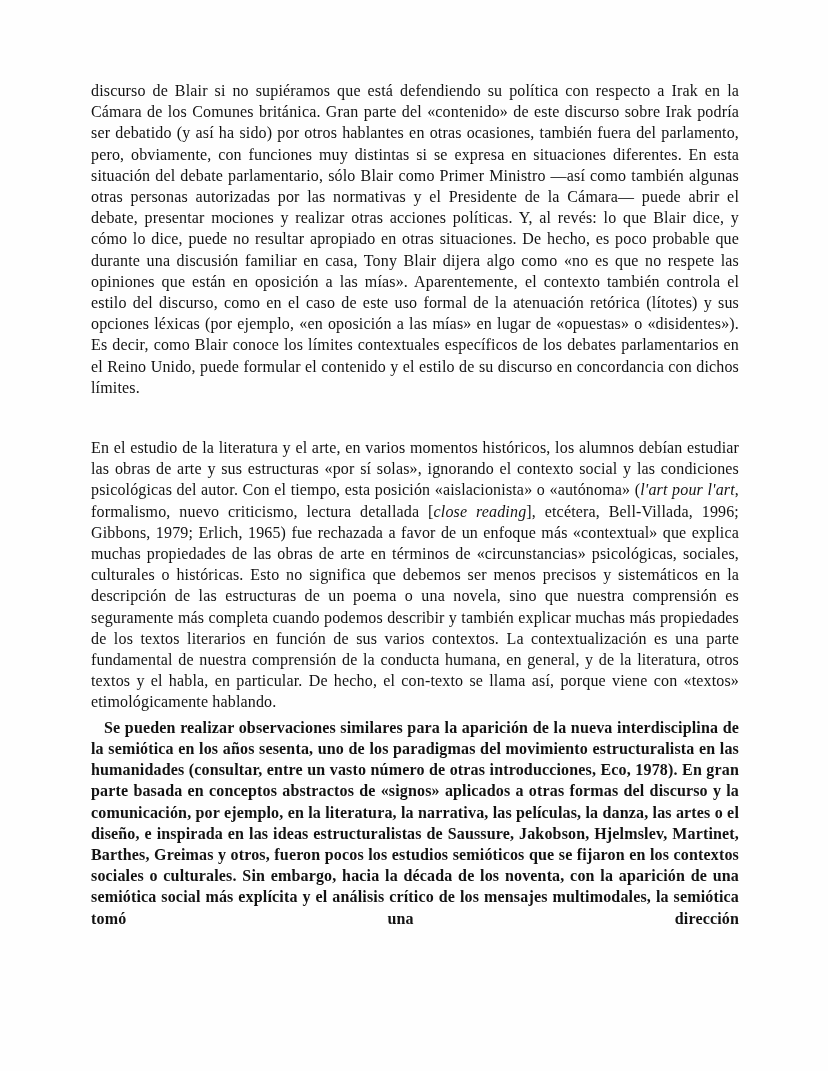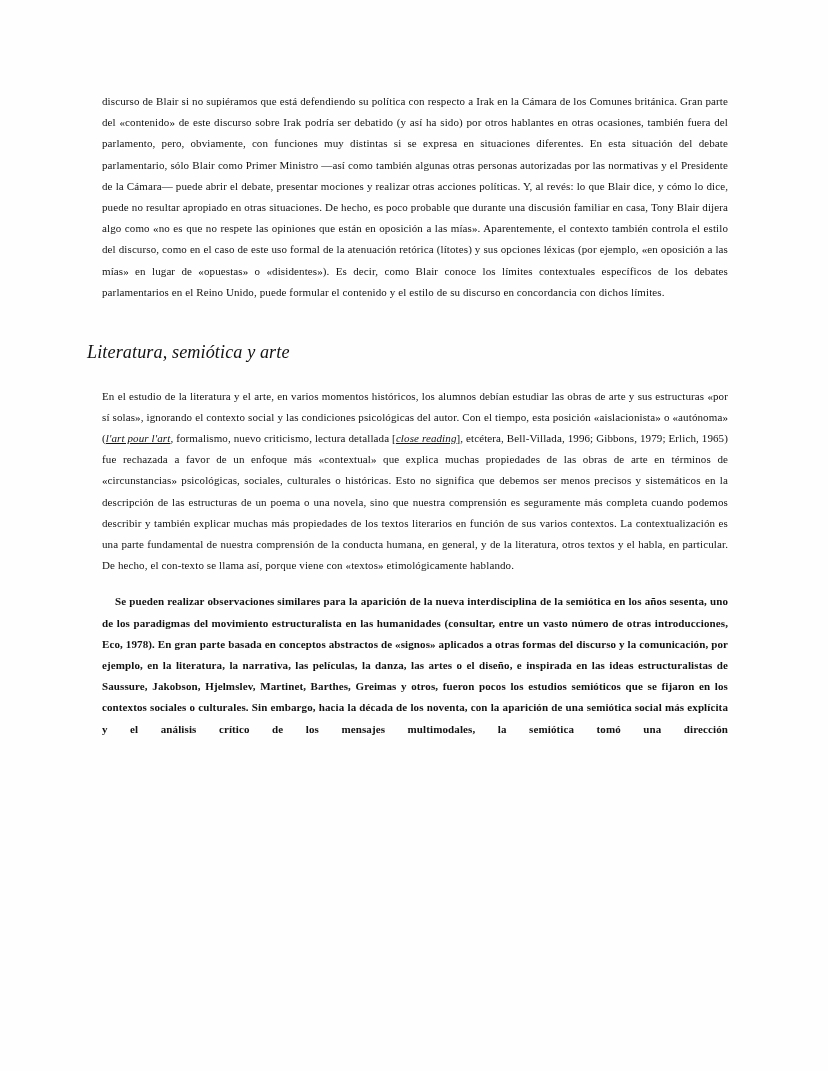--- a/index.html
+++ b/index.html
@@ -18,24 +18,24 @@
     color: #121212;
     box-sizing: border-box;
   }
   .text-block {
     position: absolute;
     left: 87px;
     top: 76px;
     width: 656px;
   }
   p.para {
-    margin: 15px;
+    margin: 4px;
     text-align: justify;
     text-justify: inter-word;
-    font-size: 11px;
+    font-size: 16px;
     line-height: 21.2px;
     letter-spacing: 0.01em;
     -webkit-font-smoothing: antialiased;
   }
   p.para.indent {
     text-indent: 13px;
   }
   p.para.first {
     text-indent: 0;
   }
@@ -58,34 +58,33 @@
     position: absolute;
     left: 0;
     right: 0;
     top: 1010px;
     text-align: center;
     font-size: 17.1px;
     line-height: 20px;
     color: #151515;
     font-family: "Liberation Serif", "DejaVu Serif", serif;
   }
-  em { font-style: italic; text-decoration: underline; }
+  em { font-style: italic; }
 </style>
 </head>
 <body>
 
 <div class="page">
 
   <div class="text-block">
 
     <p class="para first">discurso de Blair si no supiéramos que está defendiendo su política con respecto a Irak en la Cámara de los Comunes británica. Gran parte del «contenido» de este discurso sobre Irak podría ser debatido (y así ha sido) por otros hablantes en otras ocasiones, también fuera del parlamento, pero, obviamente, con funciones muy distintas si se expresa en situaciones diferentes. En esta situación del debate parlamentario, sólo Blair como Primer Ministro —así como también algunas otras personas autorizadas por las normativas y el Presidente de la Cámara— puede abrir el debate, presentar mociones y realizar otras acciones políticas. Y, al revés: lo que Blair dice, y cómo lo dice, puede no resultar apropiado en otras situaciones. De hecho, es poco probable que durante una discusión familiar en casa, Tony Blair dijera algo como «no es que no respete las opiniones que están en oposición a las mías». Aparentemente, el contexto también controla el estilo del discurso, como en el caso de este uso formal de la atenuación retórica (lítotes) y sus opciones léxicas (por ejemplo, «en oposición a las mías» en lugar de «opuestas» o «disidentes»). Es decir, como Blair conoce los límites contextuales específicos de los debates parlamentarios en el Reino Unido, puede formular el contenido y el estilo de su discurso en concordancia con dichos límites.</p>
 
     <div class="gap-before-heading"></div>
 
-    <h2 class="section-heading">Literatura, semiótica y arte</h2>
 
     <div class="gap-after-heading"></div>
 
     <p class="para first"><span>En el estudio de la literatura y el arte, en varios momentos históricos, los alumnos debían estudiar las obras de arte y sus estructuras «por sí solas», ignorando el contexto social y las condiciones psicológicas del autor. Con el tiempo, esta posición «aislacionista» o «autónoma» (</span><em>l'art pour l'art</em><span>, formalismo, nuevo criticismo, lectura detallada [</span><em>close reading</em><span>], etcétera, Bell-Villada, 1996; Gibbons, 1979; Erlich, 1965) fue rechazada a favor de un enfoque más «contextual» que explica muchas propiedades de las obras de arte en términos de «circunstancias» psicológicas, sociales, culturales o históricas. Esto no significa que debemos ser menos precisos y sistemáticos en la descripción de las estructuras de un poema o una novela, sino que nuestra comprensión es seguramente más completa cuando podemos describir y también explicar muchas más propiedades de los textos literarios en función de sus varios contextos. La contextualización es una parte fundamental de nuestra comprensión de la conducta humana, en general, y de la literatura, otros textos y el habla, en particular. De hecho, el con-texto se llama así, porque viene con «textos» etimológicamente hablando.</span></p>
 
     <p class="para indent justify-last">Se pueden realizar observaciones similares para la aparición de la nueva interdisciplina de la semiótica en los años sesenta, uno de los paradigmas del movimiento estructuralista en las humanidades (consultar, entre un vasto número de otras introducciones, Eco, 1978). En gran parte basada en conceptos abstractos de «signos» aplicados a otras formas del discurso y la comunicación, por ejemplo, en la literatura, la narrativa, las películas, la danza, las artes o el diseño, e inspirada en las ideas estructuralistas de Saussure, Jakobson, Hjelmslev, Martinet, Barthes, Greimas y otros, fueron pocos los estudios semióticos que se fijaron en los contextos sociales o culturales. Sin embargo, hacia la década de los noventa, con la aparición de una semiótica social más explícita y el análisis crítico de los mensajes multimodales, la semiótica tomó una dirección</p>
 
   </div>
 
 

